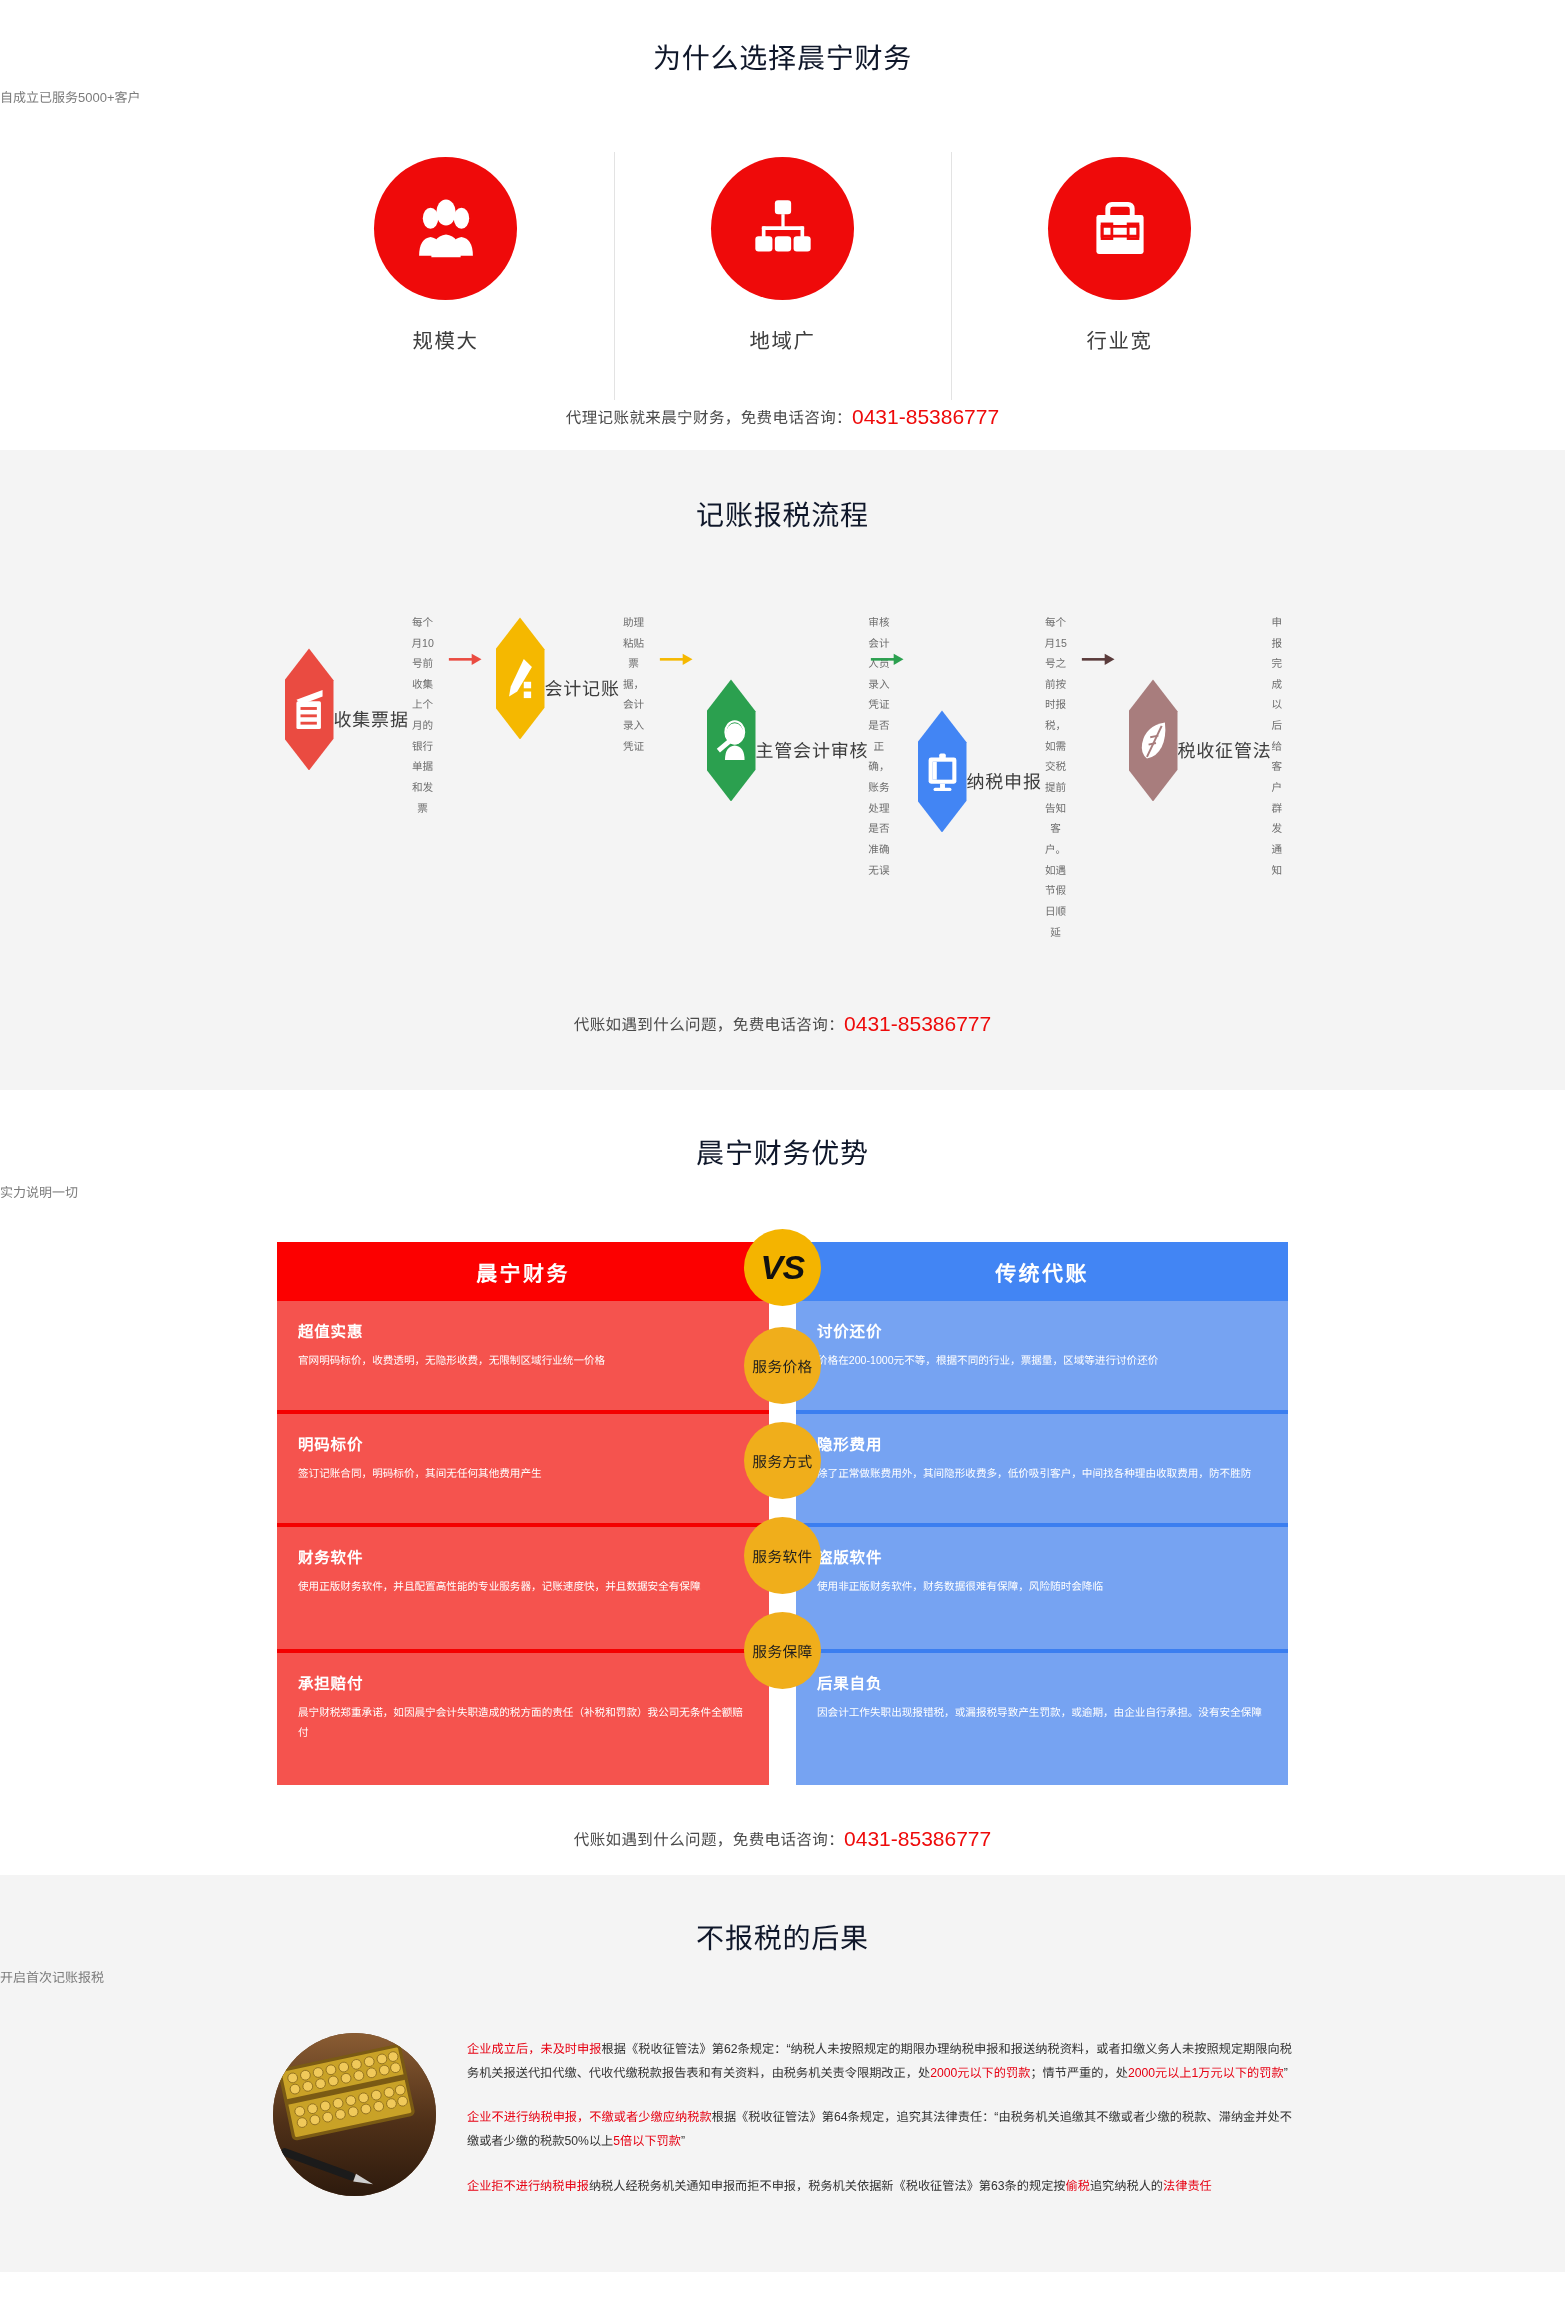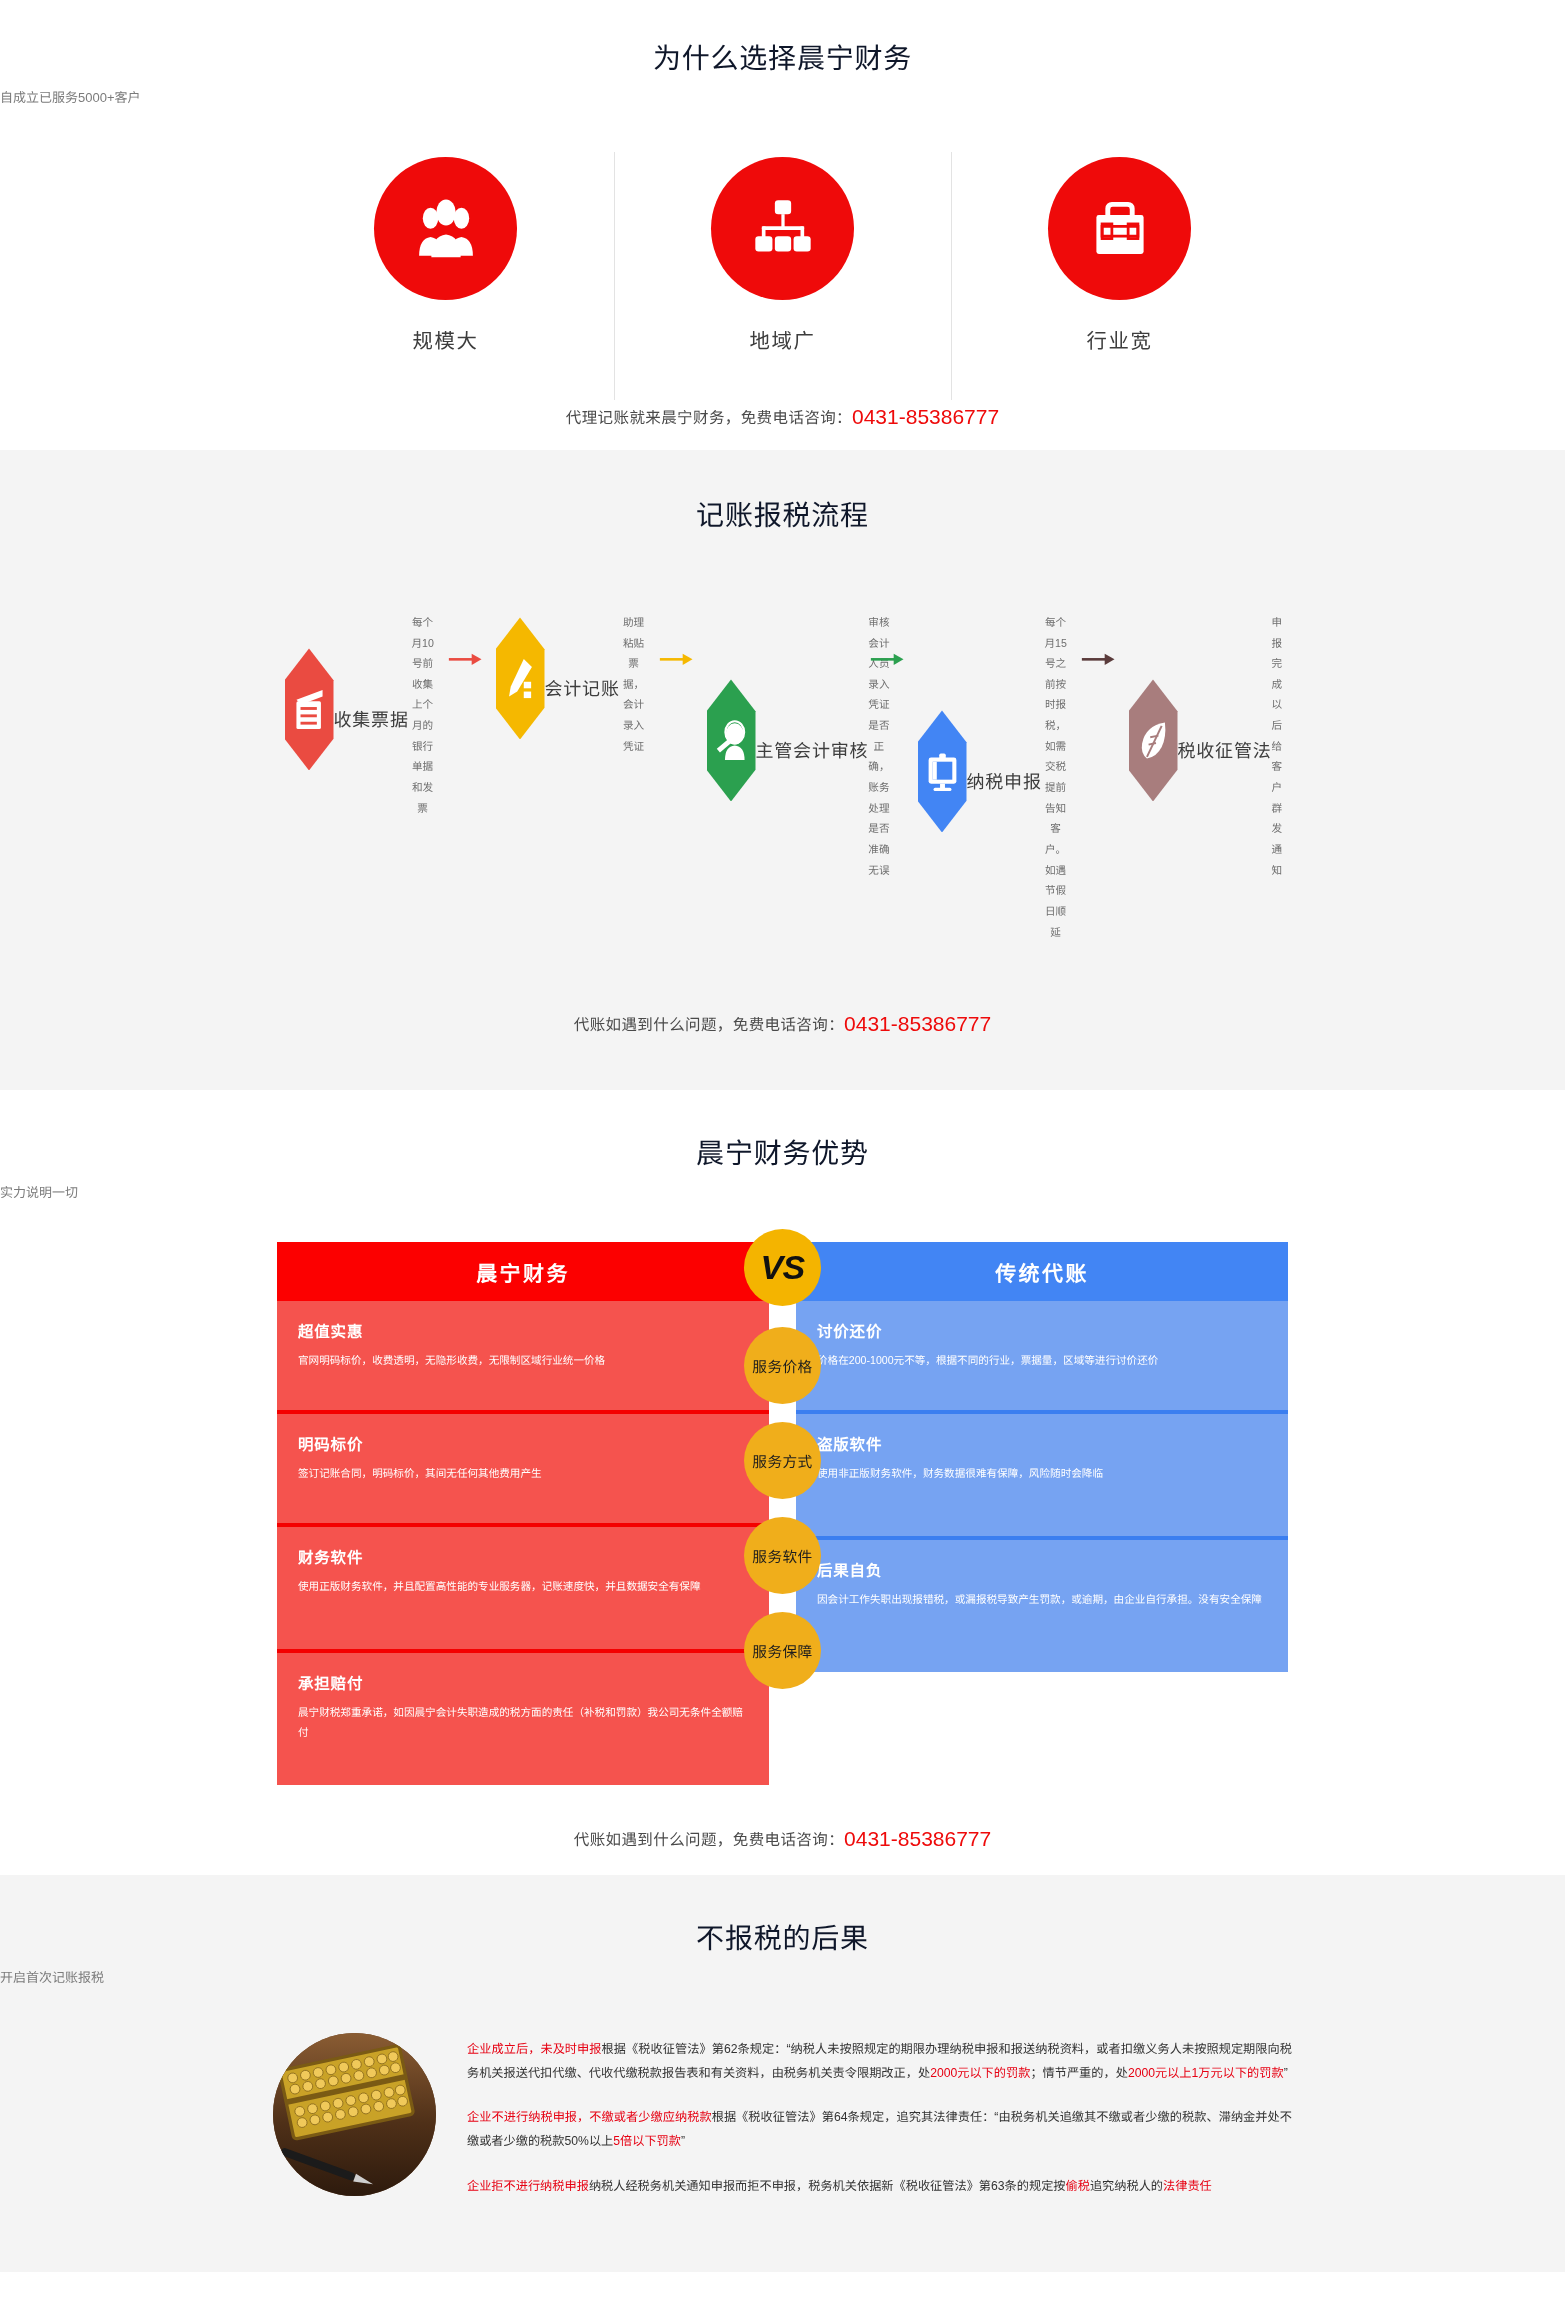--- a/index.html
+++ b/index.html
@@ -377,20 +377,24 @@
           <h4>承担赔付</h4>
           <p>晨宁财税郑重承诺，如因晨宁会计失职造成的税方面的责任（补税和罚款）我公司无条件全额赔付</p>
         </div>
       </div>
 
       <div class="vs-col col-right">
         <div class="vs-head right">传统代账</div>
         <div class="vs-cell r0">
           <h4>讨价还价</h4>
           <p>价格在200-1000元不等，根据不同的行业，票据量，区域等进行讨价还价</p>
+        </div>
+        <div class="vs-cell r1">
+          <h4>隐形费用</h4>
+          <p>除了正常做账费用外，其间隐形收费多，低价吸引客户，中间找各种理由收取费用，防不胜防</p>
         </div>
         <div class="vs-cell r2">
           <h4>盗版软件</h4>
           <p>使用非正版财务软件，财务数据很难有保障，风险随时会降临</p>
         </div>
         <div class="vs-cell r3">
           <h4>后果自负</h4>
           <p>因会计工作失职出现报错税，或漏报税导致产生罚款，或逾期，由企业自行承担。没有安全保障</p>
         </div>
       </div>

